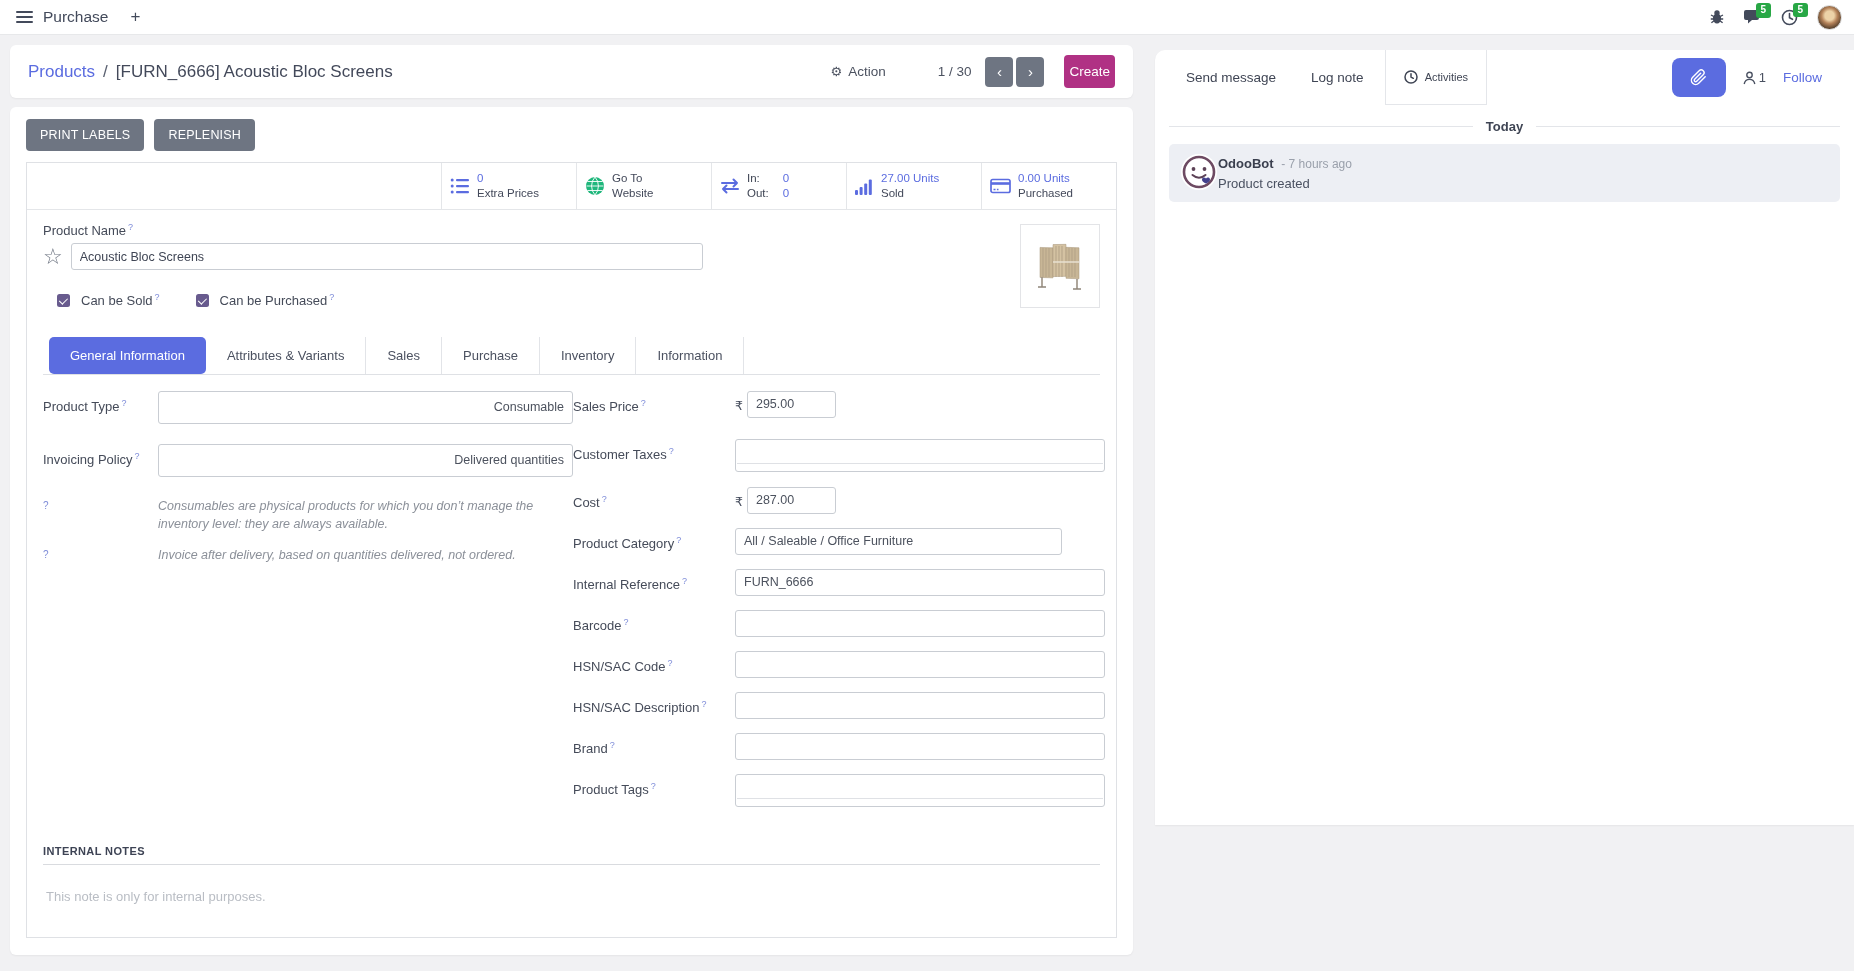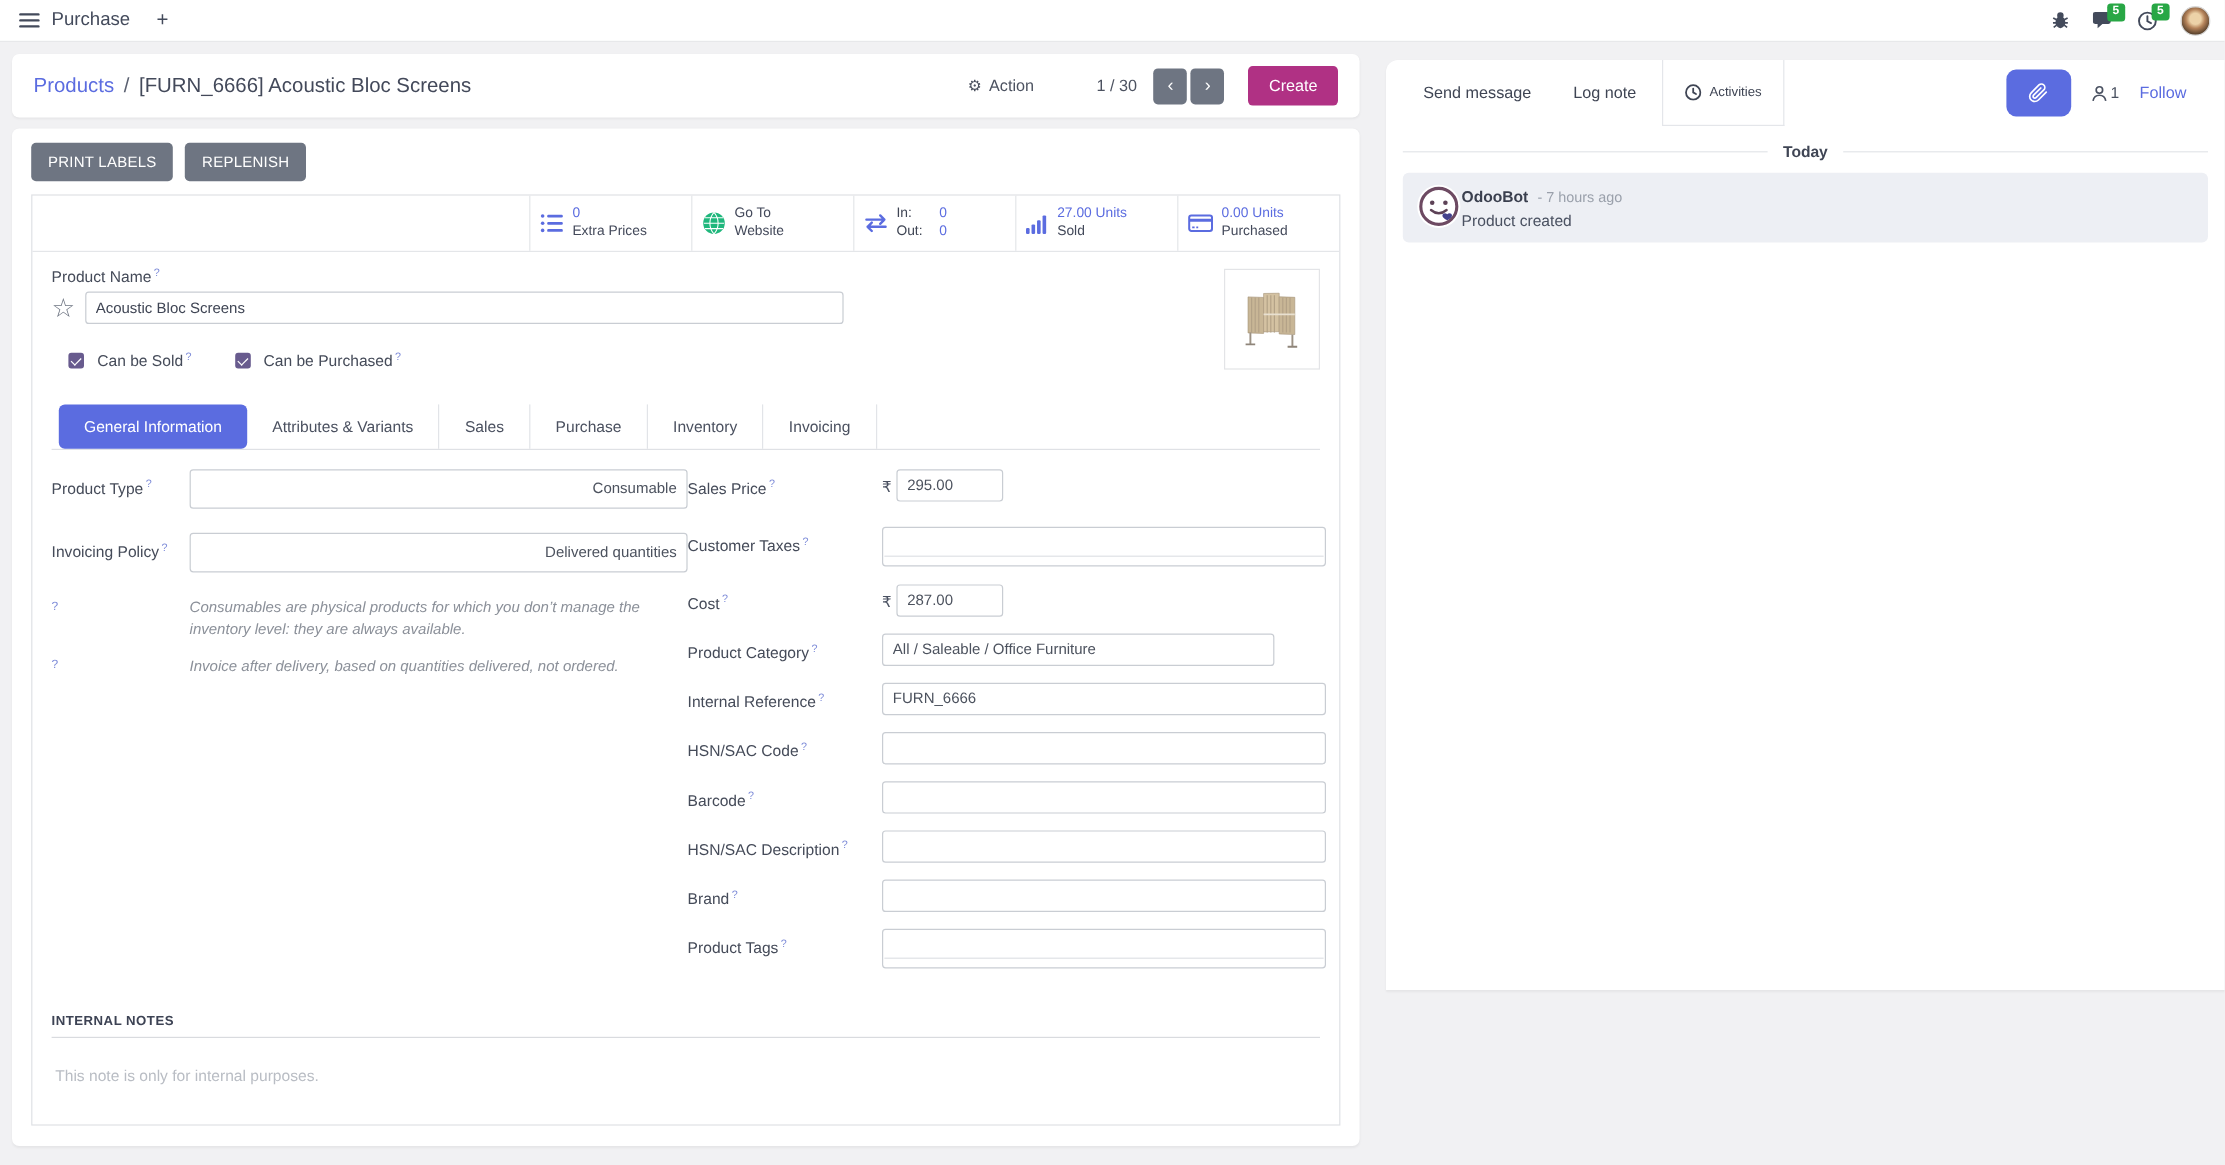--- a/index.html
+++ b/index.html
@@ -31,21 +31,21 @@
   .bc-sep { color:#5a6070; font-size:17px; margin:0 8px;}
   .bc-current { color:#43495a; font-size:17px;}
   .cp-right { margin-left:auto; display:flex; align-items:center; }
   .action-btn { display:flex; align-items:center; gap:6px; color:#4c5260; font-size:13.5px; cursor:pointer;}
   .gear { font-size:13px; color:#4c5260;}
   .pager { font-size:13.5px; color:#4c5260; margin:0 14px 0 52px;}
   .pg-btn { width:28px; height:30px; background:#6e7582; color:#fff; border:none; border-radius:4px;
     font-size:15px; cursor:pointer; line-height:1;}
   .pg-btn + .pg-btn { margin-left:3px; }
   .create-btn { margin-left:20px; background:#b03184; color:#fff; border:none; border-radius:4px;
-    font-size:13.5px; padding:9px 17px; cursor:pointer;}
+    font-size:13.5px; padding:9px 5px; cursor:pointer;}
   
   .form-card { height:848px; padding:12px 16px 16px; }
   .hdr-btns { display:flex; gap:10px; }
   .hdr-btns button { background:#6e7582; color:#fff; border:none; border-radius:4px;
     font-size:12.5px; padding:9px 14px; cursor:pointer; letter-spacing:.2px;}
   .sheet { margin-top:11px; border:1px solid #dfe1e5; height:776px; background:#fff; }
   
   .stat-row { height:47px; border-bottom:1px solid #e4e6e9; display:flex; justify-content:flex-end; }
   .stat-btn { width:135px; border-left:1px solid #e4e6e9; display:flex; align-items:center;
     gap:7px; padding:0 8px; cursor:pointer; }
@@ -276,21 +276,21 @@
             <span class="chk-label"><span>Can be Purchased</span><sup class="q">?</sup></span>
           </span>
         </div>
 
         <div class="tabs">
           <span class="tab active">General Information</span>
           <span class="tab">Attributes &amp; Variants</span>
           <span class="tab">Sales</span>
           <span class="tab">Purchase</span>
           <span class="tab">Inventory</span>
-          <span class="tab">Invoicing</span>
+          <span class="tab">Information</span>
         </div>
 
         <div class="form-cols">
           <div class="col-left">
             <div class="frow">
               <span class="flabel"><span>Product Type</span><sup class="q">?</sup></span>
               <input class="inp tall" value="Consumable" style="">
             </div>
             <div class="frow">
               <span class="flabel"><span>Invoicing Policy</span><sup class="q">?</sup></span>
@@ -323,25 +323,25 @@
             </div>
             <div class="frow">
               <span class="flabel"><span>Product Category</span><sup class="q">?</sup></span>
               <input class="inp w-md" value="All / Saleable / Office Furniture" style="">
             </div>
             <div class="frow">
               <span class="flabel"><span>Internal Reference</span><sup class="q">?</sup></span>
               <input class="inp w-lg" value="FURN_6666" style="">
             </div>
             <div class="frow">
+              <span class="flabel"><span>Barcode</span><sup class="q">?</sup></span>
+              <input class="inp w-lg" value="" style="">
+            </div>
+            <div class="frow">
               <span class="flabel"><span>HSN/SAC Code</span><sup class="q">?</sup></span>
-              <input class="inp w-lg" value="" style="">
-            </div>
-            <div class="frow">
-              <span class="flabel"><span>Barcode</span><sup class="q">?</sup></span>
               <input class="inp w-lg" value="" style="">
             </div>
             <div class="frow">
               <span class="flabel"><span>HSN/SAC Description</span><sup class="q">?</sup></span>
               <input class="inp w-lg" value="" style="">
             </div>
             <div class="frow">
               <span class="flabel"><span>Brand</span><sup class="q">?</sup></span>
               <input class="inp w-lg" value="" style="">
             </div>

